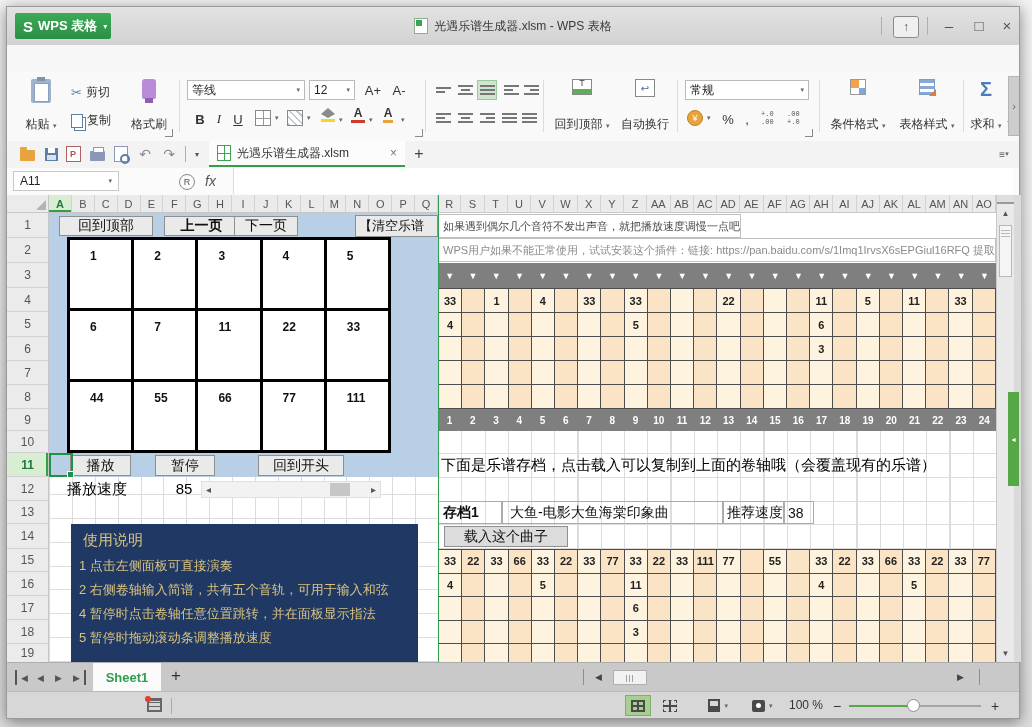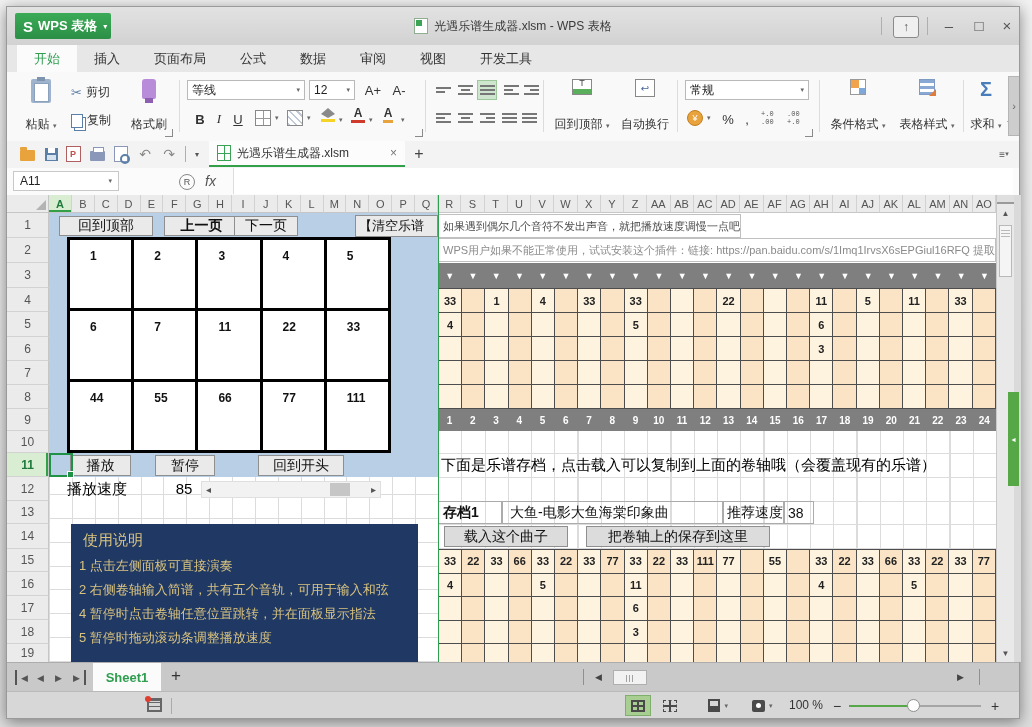--- a/index.html
+++ b/index.html
@@ -170,30 +170,20 @@
       <span>光遇乐谱生成器.xlsm - WPS 表格</span>
     </div>
     <span class="tsep" style="left:874px;"></span>
     <div class="sharebtn">↑</div>
     <span class="tsep" style="left:920px;"></span>
     <div class="winbtn" style="left:928px;">–</div>
     <div class="winbtn" style="left:958px;">□</div>
     <div class="winbtn" style="left:986px;">×</div>
   </div>
 
-  <div class="menubar">
-        <div class="mtab sel">开始</div>
-        <div class="mtab">插入</div>
-        <div class="mtab">页面布局</div>
-        <div class="mtab">公式</div>
-        <div class="mtab">数据</div>
-        <div class="mtab">审阅</div>
-        <div class="mtab">视图</div>
-        <div class="mtab">开发工具</div>
-      </div>
 
   <div class="ribbon">
     <div class="vbtn" style="left:10px;top:7px;width:48px;">
       <span class="pasteicon"></span>
       <span class="rlabel"><span>粘贴</span> <span class="caret">▾</span></span>
     </div>
     <div class="hbtn" style="left:64px;top:12px;">
       <span class="cuticon">✂</span>
           <span>剪切</span>
     </div>
@@ -685,21 +675,20 @@
           <div class="bcell">23</div>
           <div class="bcell">24</div>
         </div>
 
     <div class="sheettext" style="left:434px;top:258px;height:24px;line-height:24px;">下面是乐谱存档，点击载入可以复制到上面的卷轴哦（会覆盖现有的乐谱）</div>
     <div class="abox" style="left:431px;width:64px;font-weight:bold;padding-left:4px;">存档1</div>
     <div class="abox" style="left:495px;width:221px;padding-left:7px;">大鱼-电影大鱼海棠印象曲</div>
     <div class="abox" style="left:716px;width:61px;padding-left:3px;">推荐速度</div>
     <div class="abox" style="left:777px;width:30px;padding-left:3px;">38</div>
     <div class="gbtn" style="left:437px;top:331px;width:124px;height:21px;background:#DCDCDC;">载入这个曲子</div>
-    <div class="gbtn" style="left:579px;top:331px;width:184px;height:21px;background:#DCDCDC;">把卷轴上的保存到这里</div>
     <div class="notegrid" style="top:354px;height:119px;">
           <div class="grow">
             <div class="note">33</div>
             <div class="note">22</div>
             <div class="note">33</div>
             <div class="note">66</div>
             <div class="note">33</div>
             <div class="note">22</div>
             <div class="note">33</div>
             <div class="note">77</div>

